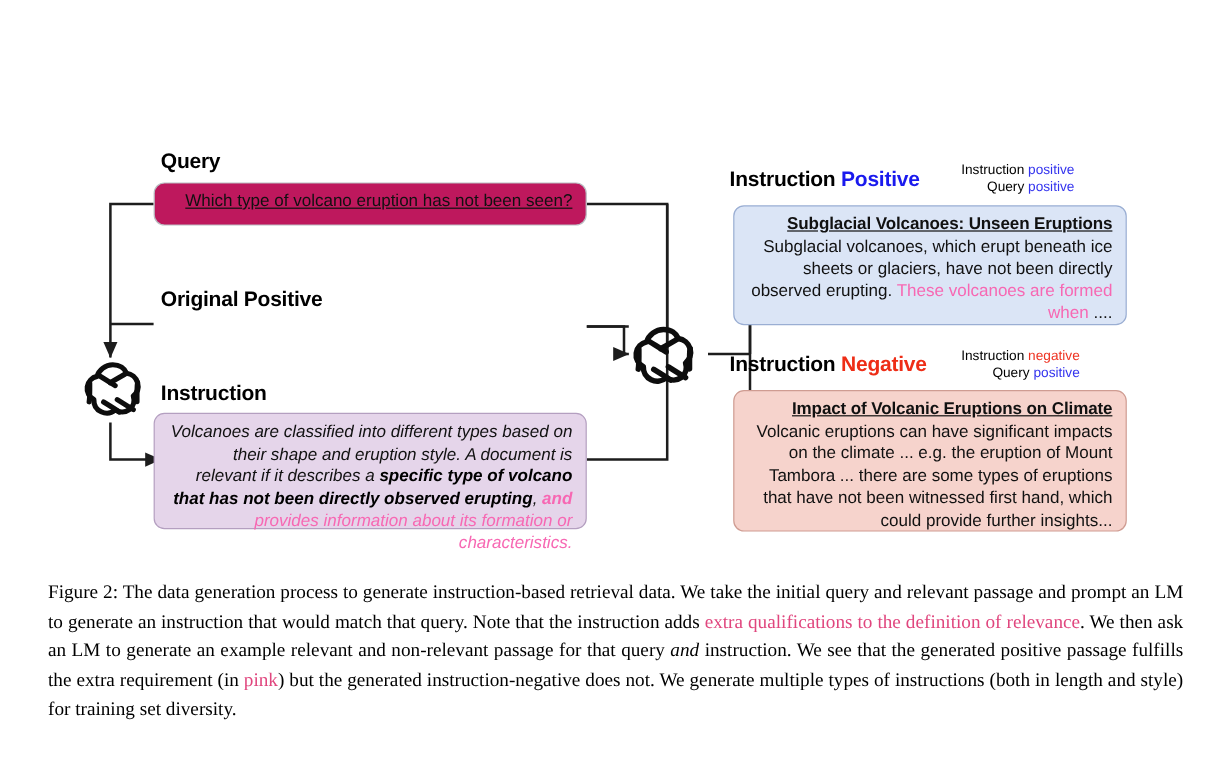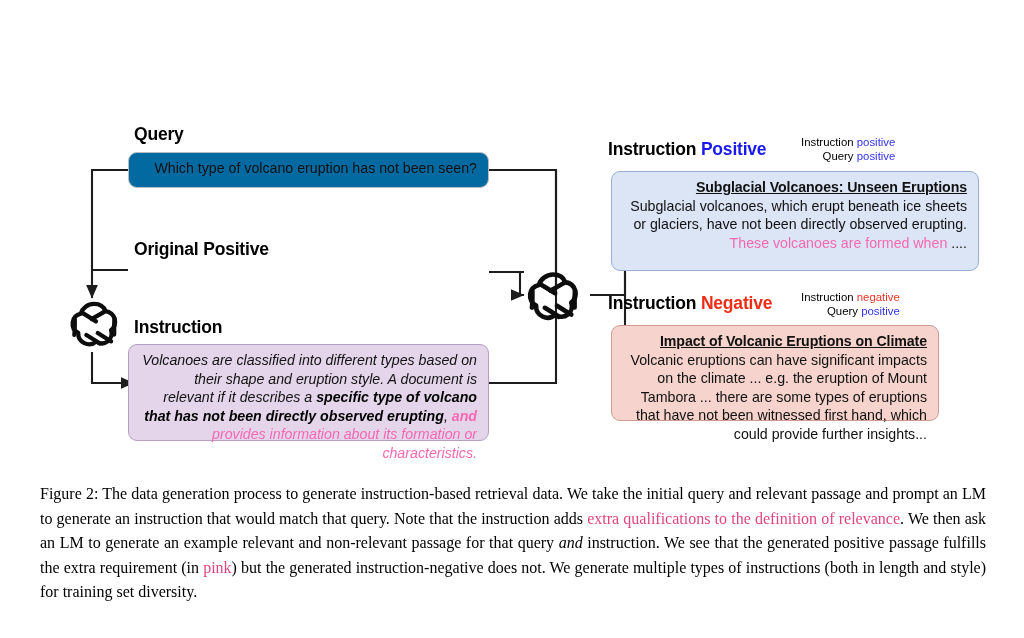--- a/index.html
+++ b/index.html
@@ -13,21 +13,21 @@
 
   
   .box{
     position:absolute;box-sizing:border-box;
     border:1.4px solid #b9bcc2;border-radius:9px;
     padding:6px 11px 7px 11px;
     font-size:14.2px;line-height:18.6px;color:#111;
   }
   .box .ttl{font-weight:bold;text-decoration:underline;display:block;letter-spacing:-0.1px;}
 
-  .grey{background:#0369a1;border-color:#b9bcc2;}
+  .grey{background:#be185d;border-color:#b9bcc2;text-decoration:underline;}
   .lav{background:#e5d5ea;border-color:#b49fc0;}
   .blue{background:#dbe5f6;border-color:#9aaed3;}
   .salmon{background:#f6d3cc;border-color:#cf9c92;}
 
   
   .hd{position:absolute;font-size:17.5px;font-weight:bold;color:#000;letter-spacing:-0.2px;white-space:nowrap;}
   .hd .pos{color:#1a1aee;}
   .hd .neg{color:#ee2d16;}
 
   
@@ -155,37 +155,37 @@
     <span class="pos">Positive</span>
   </div>
 
   <div class="side" style="left:801px;top:136px;">
     <span>Instruction</span>
     <span class="b">positive</span><br>
     <span>Query</span>
     <span class="b">positive</span>
   </div>
 
-  <div class="box blue" style="left:611px;top:171px;width:368px;height:100px;">
+  <div class="box blue" style="left:611px;top:171px;width:328px;height:100px;">
     <span class="ttl">Subglacial Volcanoes: Unseen Eruptions</span>
     <span>Subglacial volcanoes, which erupt beneath ice sheets or glaciers, have not been directly observed erupting. </span><span class="pink">These volcanoes are formed when</span><span> ....</span>
   </div>
 
   <div class="hd" style="left:608px;top:293px;">
     <span>Instruction</span>
     <span class="neg">Negative</span>
   </div>
 
   <div class="side" style="left:801px;top:291px;">
     <span>Instruction</span>
     <span class="r">negative</span><br>
     <span>Query</span>
     <span class="b">positive</span>
   </div>
 
-  <div class="box salmon" style="left:611px;top:325px;width:328px;height:96px;">
+  <div class="box salmon" style="left:611px;top:325px;width:328px;height:118px;">
     <span class="ttl">Impact of Volcanic Eruptions on Climate</span>
     <span>Volcanic eruptions can have significant impacts on the climate ... e.g. the eruption of Mount Tambora ... there are some types of eruptions that have not been witnessed first hand, which could provide further insights...</span>
   </div>
 
 </div>
 
 <div class="caption"><span style="font-weight:normal">Figure 2:</span><span> The data generation process to generate instruction-based retrieval data. We take the initial query and relevant passage and prompt an LM to generate an instruction that would match that query. Note that the instruction adds </span><span class="cpink">extra qualifications to the definition of relevance</span><span>. We then ask an LM to generate an example relevant and non-relevant passage for that query </span><em>and</em><span> instruction. We see that the generated positive passage fulfills the extra requirement (in </span><span class="cpink">pink</span><span>) but the generated instruction-negative does not. We generate multiple types of instructions (both in length and style) for training set diversity.</span></div>
 
 </body></html>

